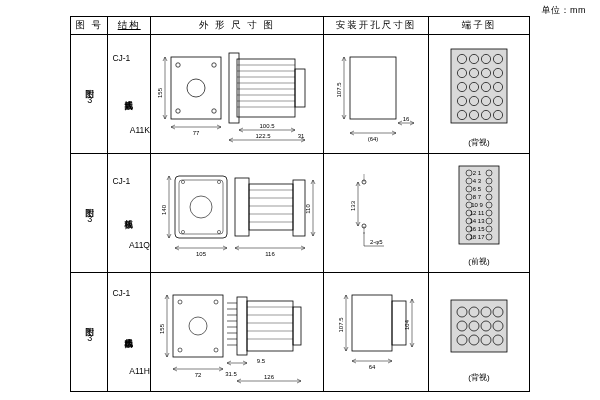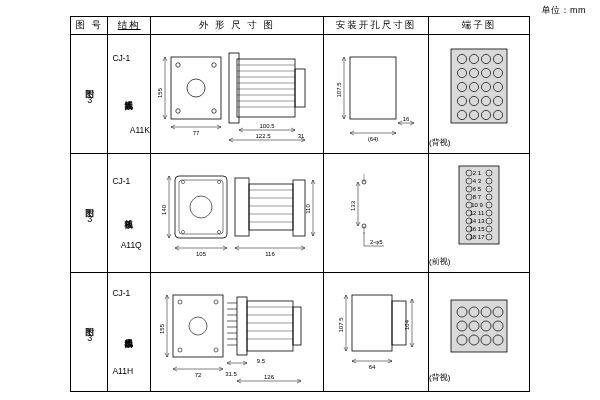--- a/index.html
+++ b/index.html
@@ -14,21 +14,21 @@
   .c-out{width:172px;}
   .c-mnt{width:104px;}
   .c-term{width:100px;font-family:Liberation Mono, monospace;}
   td.no,td.st{vertical-align:middle;text-align:center;}
   .vtext{font-size:9px;line-height:11px;letter-spacing:1px;}
   .stcell{font-size:8.5px;line-height:10px;}
   .rowbody{height:118px;}
   .cellwrap{position:relative;width:100%;height:100%;}
   svg{display:block;}
   .lbl{font-size:6px;font-family:"Liberation Sans",sans-serif;}
-  .cap{font-size:8px;}
+  .cap{font-size:8px;text-align:center;}
 </style>
 </head>
 <body>
 
 <div class="page">
 
   <div class="unit">单位：mm</div>
 
   <table class="main">
     <thead>
@@ -141,21 +141,21 @@
       </tr>
 
       <tr class="rowbody">
         <td class="no">
           <div class="vtext" style="writing-mode:vertical-rl;text-orientation:upright;margin:0 auto;">附图 3</div>
         </td>
         <td class="st">
           <div class="stcell">
             <div style="text-align:left;padding-left:4px;">CJ-1</div>
             <div style="margin:2px auto 2px auto;writing-mode:vertical-rl;text-orientation:upright;height:50px;">板前接线</div>
-            <div style="text-align:center;padding-left:4px;">A11Q</div>
+            <div style="text-align:right;padding-left:4px;">A11Q</div>
           </div>
         </td>
 
         <td>
           <svg width="172" height="118" viewBox="0 0 172 118">
             <rect x="24" y="22" width="52" height="62" rx="4" fill="none" stroke="#000" stroke-width="0.8"></rect>
             <rect x="28" y="26" width="44" height="54" rx="3" fill="none" stroke="#000" stroke-width="0.5"></rect>
             <circle cx="50" cy="53" r="11" fill="none" stroke="#000" stroke-width="0.6"></circle>
             <circle cx="32" cy="28" r="1.6" fill="none" stroke="#000" stroke-width="0.5"></circle>
             <circle cx="68" cy="28" r="1.6" fill="none" stroke="#000" stroke-width="0.5"></circle>
@@ -241,21 +241,21 @@
       </tr>
 
       <tr class="rowbody">
         <td class="no">
           <div class="vtext" style="writing-mode:vertical-rl;text-orientation:upright;margin:0 auto;">附图 3</div>
         </td>
         <td class="st">
           <div class="stcell">
             <div style="text-align:left;padding-left:4px;">CJ-1</div>
             <div style="margin:2px auto 2px auto;writing-mode:vertical-rl;text-orientation:upright;height:64px;">凸出式板后接线</div>
-            <div style="text-align:left;padding-left:4px;">A11H</div>
+            <div style="text-align:right;padding-left:4px;">A11H</div>
           </div>
         </td>
 
         <td>
           <svg width="172" height="118" viewBox="0 0 172 118">
             <rect x="22" y="22" width="50" height="62" fill="none" stroke="#000" stroke-width="0.8"></rect>
             <circle cx="29" cy="29" r="2" fill="none" stroke="#000" stroke-width="0.6"></circle>
             <circle cx="65" cy="29" r="2" fill="none" stroke="#000" stroke-width="0.6"></circle>
             <circle cx="29" cy="77" r="2" fill="none" stroke="#000" stroke-width="0.6"></circle>
             <circle cx="65" cy="77" r="2" fill="none" stroke="#000" stroke-width="0.6"></circle>

